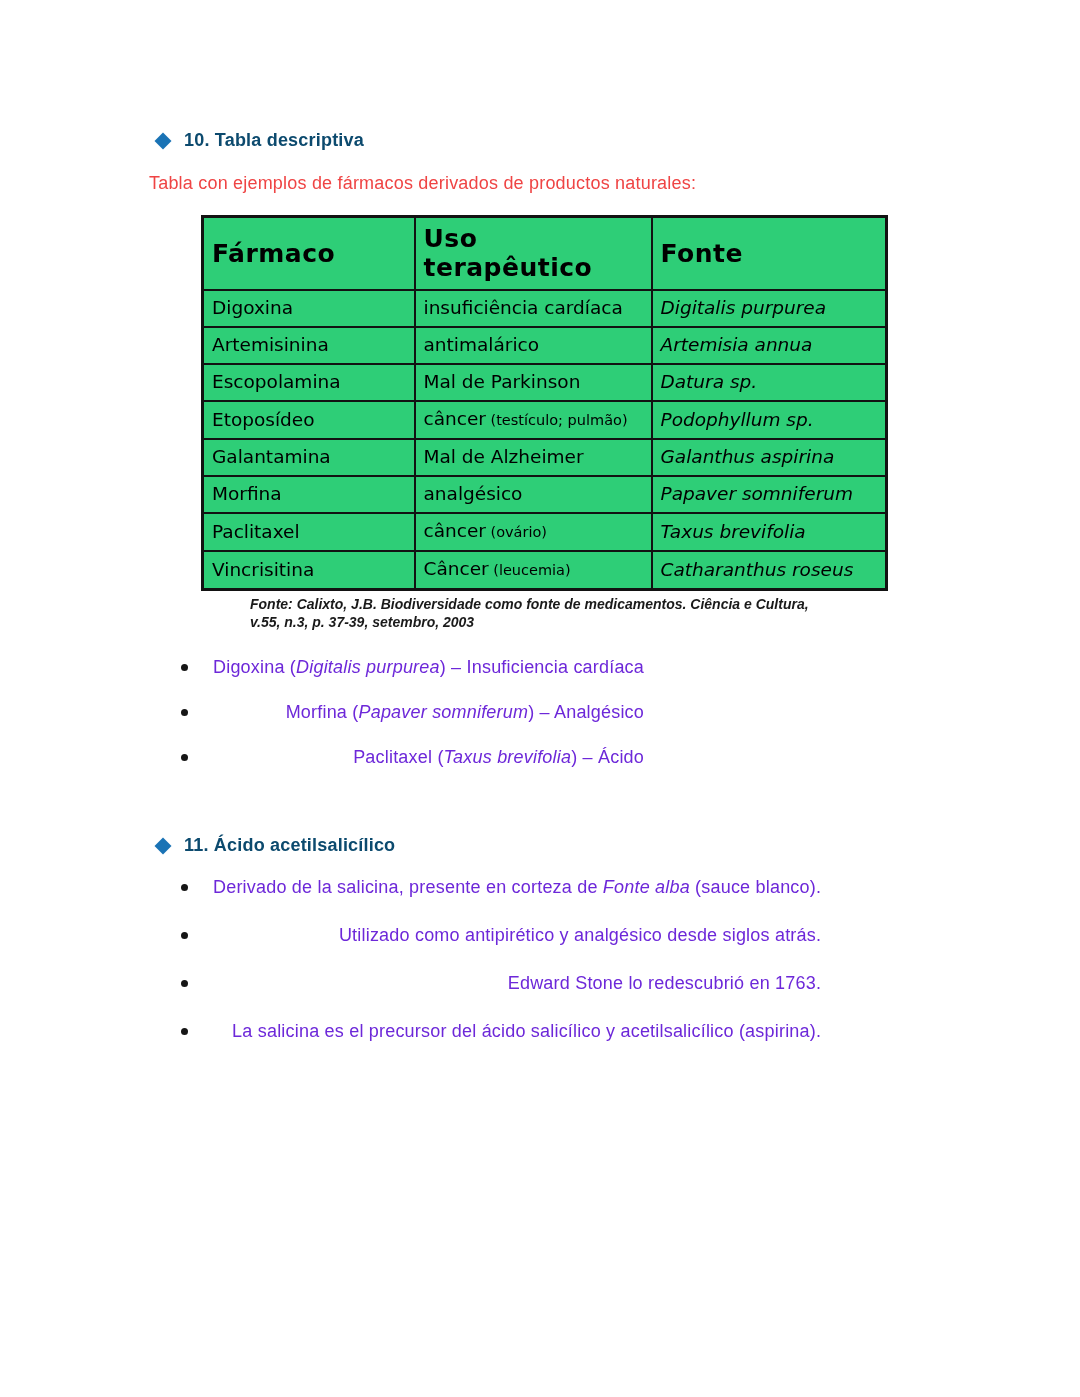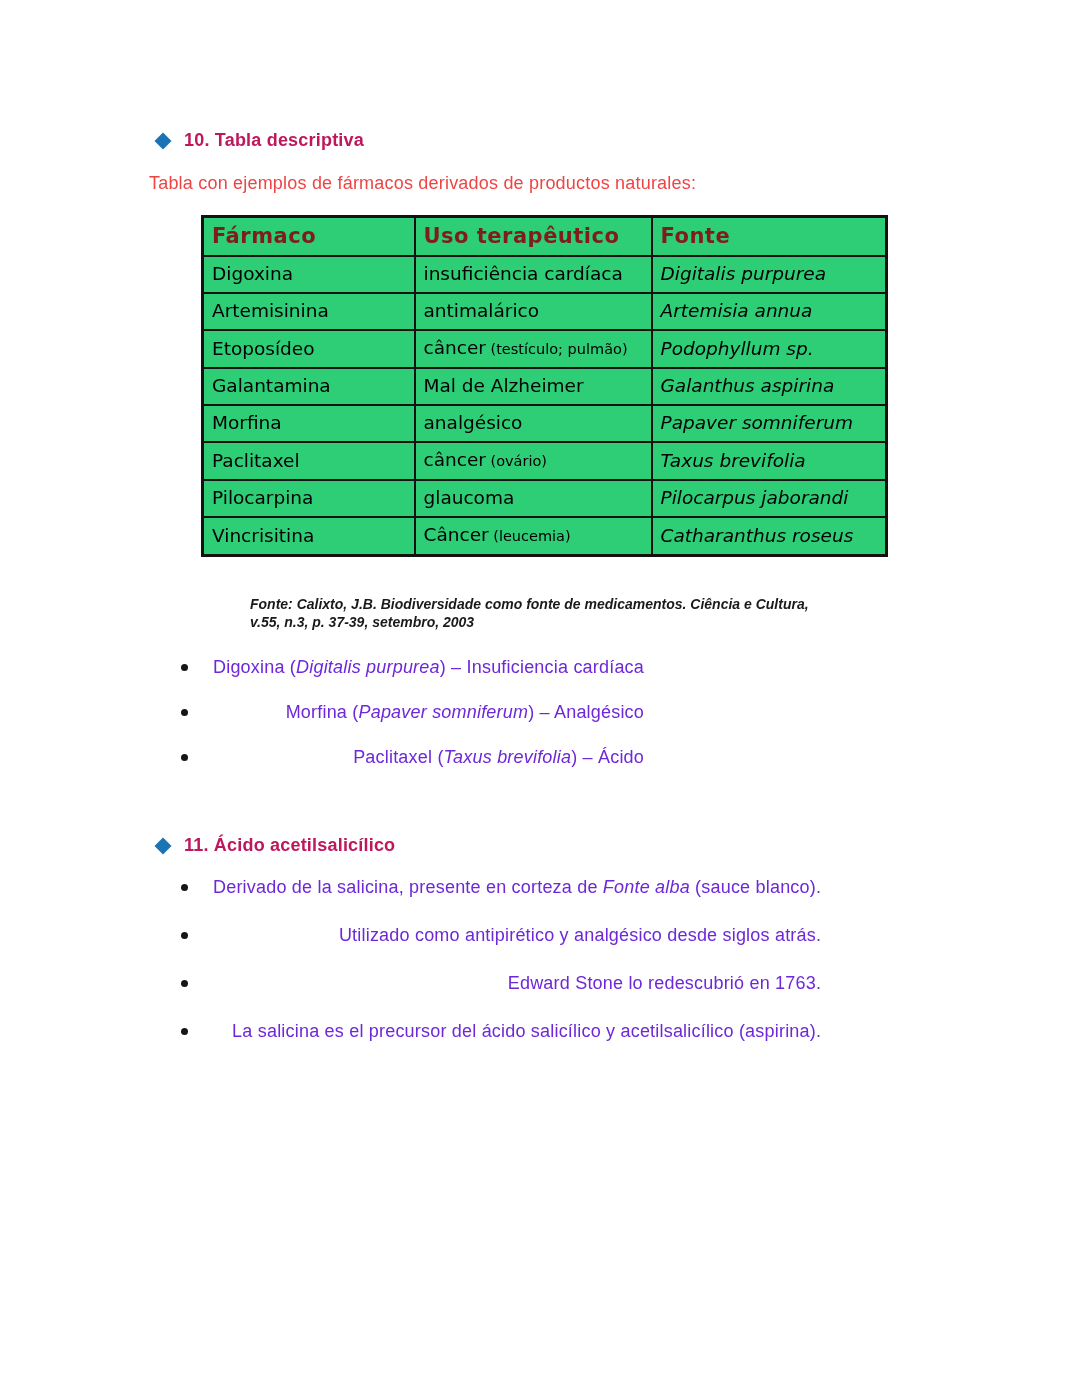--- a/index.html
+++ b/index.html
@@ -7,37 +7,37 @@
   .page {
     position:relative; width:1080px; height:1397px; background:#ffffff;
     font-family:"Liberation Sans", sans-serif; color:#1c1c1c; overflow:hidden;
   }
   
   .sec-heading { position:absolute; display:flex; align-items:center; }
   .diamond {
     width:12px; height:12px; background:#1a73b5; transform:rotate(45deg);
     margin-right:15px; flex:0 0 auto;
   }
-  .sec-heading .h-text { font-size:18px; font-weight:bold; letter-spacing:0.2px; color:#be185d;text-align:right; }
+  .sec-heading .h-text { font-size:18px; font-weight:bold; letter-spacing:0.2px; color:#0c4a6e;text-align:right; }
   #heading-10 { left:157px; top:130px; }
   #heading-11 { left:157px; top:835px; }
 
   
   .intro { position:absolute; left:149px; top:173px; font-size:18px; letter-spacing:0.2px; color:#ef4444; }
 
   
   .drug-table {
     position:absolute; left:201px; top:215px; width:684px;
     border-collapse:collapse; background:#2ECE77;
     font-family:"DejaVu Sans", sans-serif; table-layout:fixed;
   }
   .drug-table, .drug-table th, .drug-table td { border:2px solid #121212; }
   .drug-table { border-width:3px; }
   .drug-table th {
-    font-size:21px; font-weight:bold; color:#7f1d1d; text-align:left;
+    font-size:25px; font-weight:bold; color:#000000; text-align:left;
     padding:6px 12px 7px 8px; letter-spacing:0.5px;
   }
   .drug-table td {
     font-size:18.5px; color:#000000; padding:4px 8px 5px 8px;
     line-height:26px; white-space:nowrap; overflow:hidden;
   }
   .col-farmaco { width:212px; }
   .col-uso { width:237px; }
   .col-fonte { width:235px; }
   .drug-table td.c-fonte { font-style:italic; }
@@ -90,20 +90,25 @@
       <td class="c-uso"><span class="uso-main">insuficiência cardíaca</span></td>
       <td class="c-fonte">Digitalis purpurea</td>
     </tr>
 
     <tr>
       <td class="c-farmaco">Artemisinina</td>
       <td class="c-uso"><span class="uso-main">antimalárico</span></td>
       <td class="c-fonte">Artemisia annua</td>
     </tr>
 
+    <tr>
+      <td class="c-farmaco">Escopolamina</td>
+      <td class="c-uso"><span class="uso-main">Mal de Parkinson</span></td>
+      <td class="c-fonte">Datura sp.</td>
+    </tr>
 
     <tr>
       <td class="c-farmaco">Etoposídeo</td>
       <td class="c-uso"><span class="uso-main">câncer</span><span class="uso-note"> (testículo; pulmão)</span></td>
       <td class="c-fonte">Podophyllum sp.</td>
     </tr>
 
     <tr>
       <td class="c-farmaco">Galantamina</td>
       <td class="c-uso"><span class="uso-main">Mal de Alzheimer</span></td>
@@ -115,25 +120,20 @@
       <td class="c-uso"><span class="uso-main">analgésico</span></td>
       <td class="c-fonte">Papaver somniferum</td>
     </tr>
 
     <tr>
       <td class="c-farmaco">Paclitaxel</td>
       <td class="c-uso"><span class="uso-main">câncer</span><span class="uso-note"> (ovário)</span></td>
       <td class="c-fonte">Taxus brevifolia</td>
     </tr>
 
-    <tr>
-      <td class="c-farmaco">Pilocarpina</td>
-      <td class="c-uso"><span class="uso-main">glaucoma</span></td>
-      <td class="c-fonte">Pilocarpus jaborandi</td>
-    </tr>
 
     <tr>
       <td class="c-farmaco">Vincrisitina</td>
       <td class="c-uso"><span class="uso-main">Câncer</span><span class="uso-note"> (leucemia)</span></td>
       <td class="c-fonte">Catharanthus roseus</td>
     </tr>
   </tbody>
   </table>
 
   <div class="citation">

